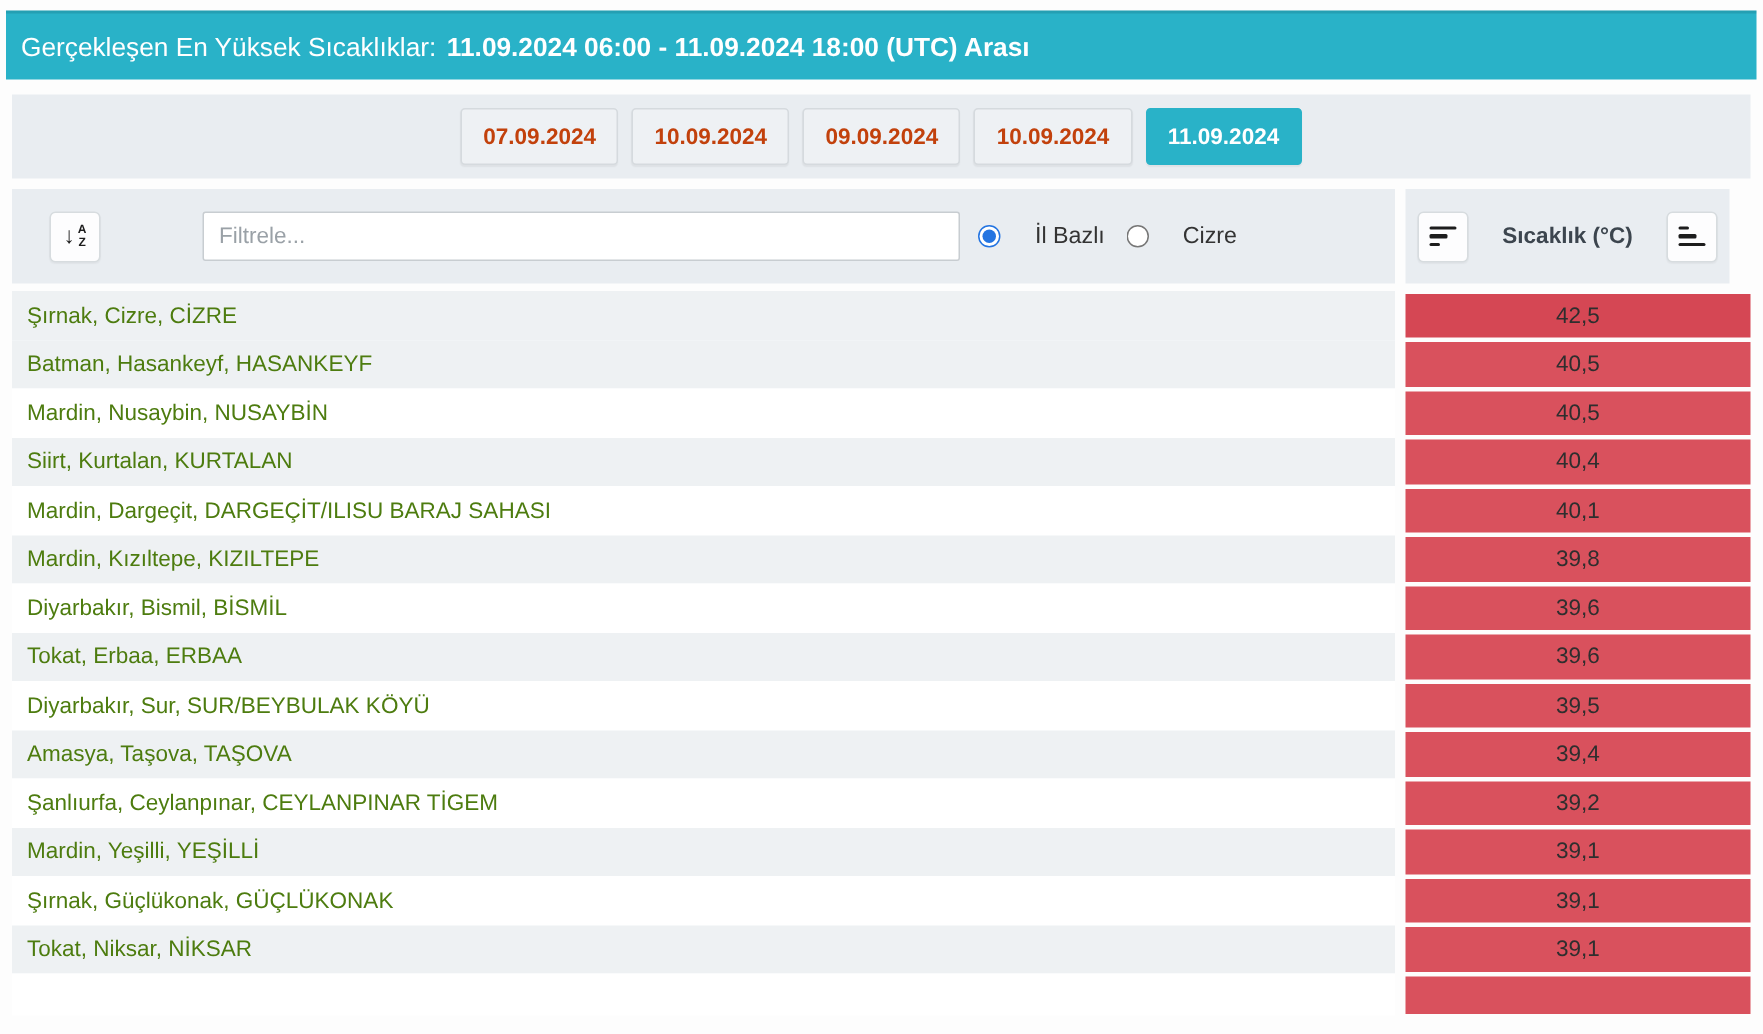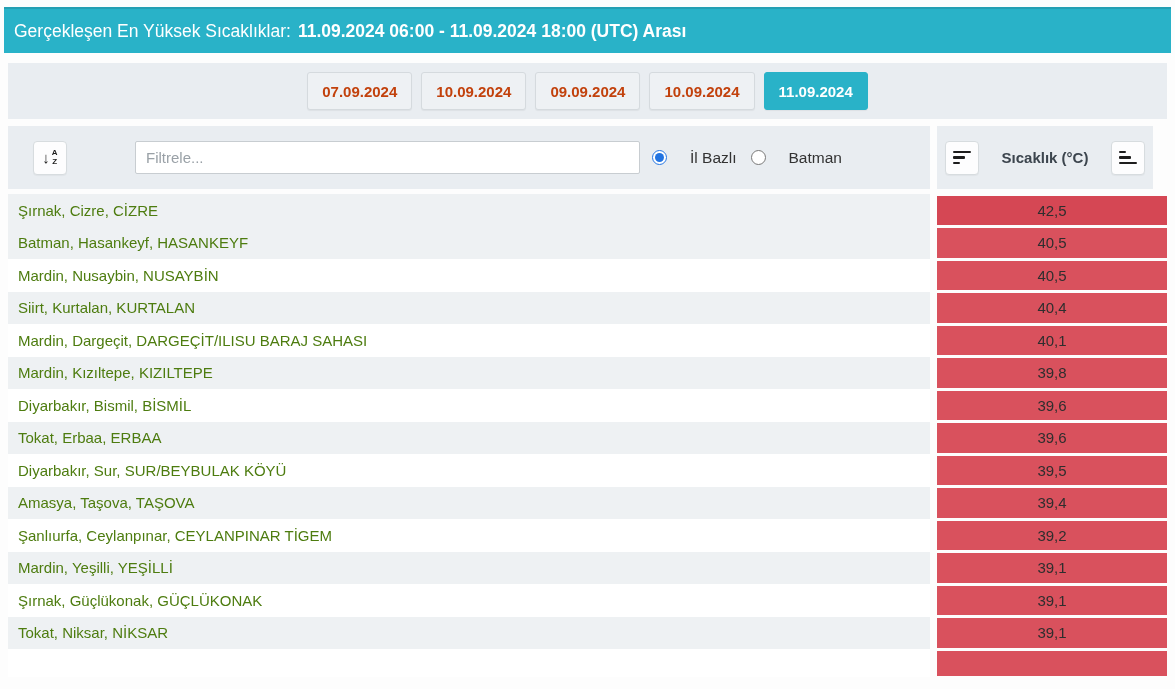--- a/index.html
+++ b/index.html
@@ -126,21 +126,21 @@
         </span>
       </button>
       <input class="filter-input" type="text" placeholder="Filtrele..." style="">
       <div class="radio-group">
           <label class="radio-opt">
             <input type="radio" name="scope" checked="" style="">
             <span>İl Bazlı</span>
           </label>
           <label class="radio-opt">
             <input type="radio" name="scope" style="">
-            <span>Batman</span>
+            <span>Cizre</span>
           </label>
         </div>
     </div>
     <div class="filter-right">
       <button class="sort-btn">
         <span class="bars desc">
           <span class="bar b1"></span>
             <span class="bar b2"></span>
             <span class="bar b3"></span>
         </span>

